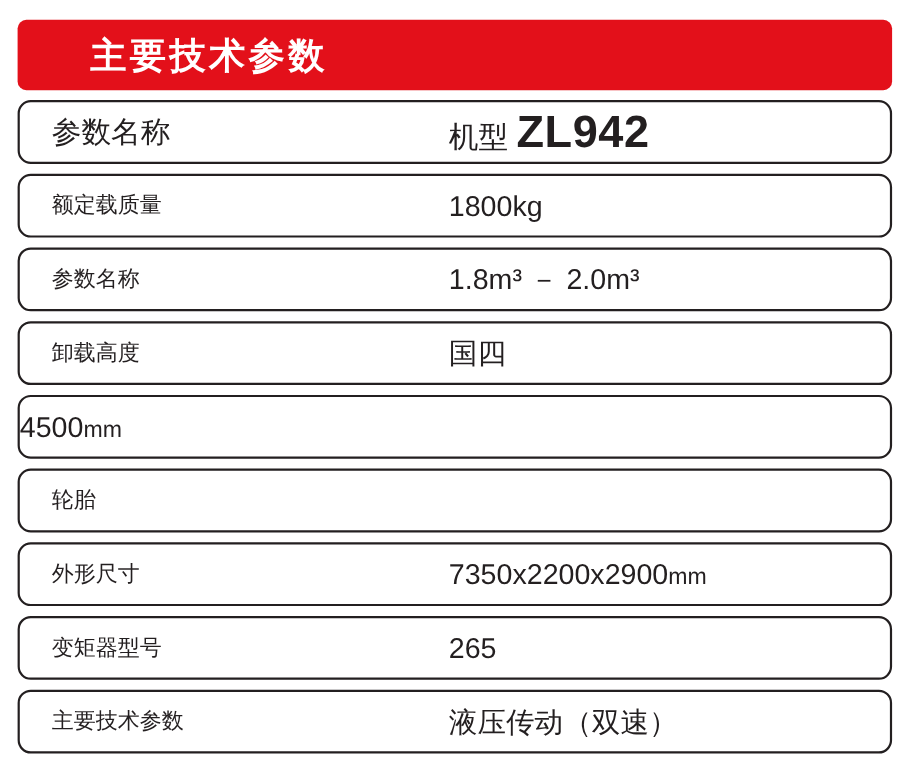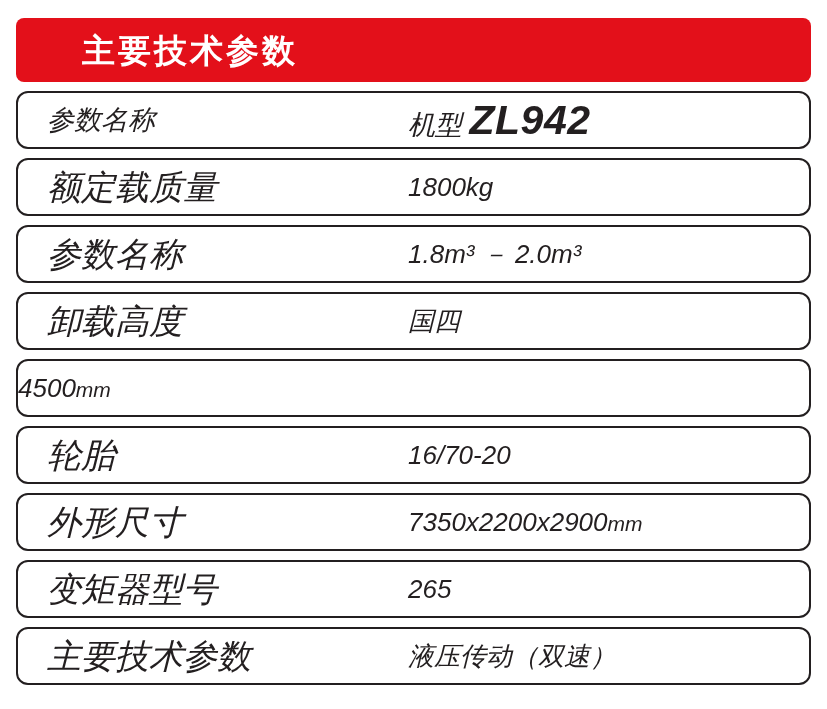--- a/index.html
+++ b/index.html
@@ -31,40 +31,39 @@
   }
   .title-bar .title-text {
     color: #ffffff;
     font-size: 33px;
     font-weight: bold;
     letter-spacing: 3px;
     line-height: 1;
   }
   .rows {
     margin-top: 9px;
-    font-style: italic;
   }
   .spec-row {
     height: 58px;
     border: 2px solid #231f20;
     border-radius: 12px;
     box-sizing: border-box;
     display: flex;
     align-items: center;
     margin-bottom: 9px;
     background: #ffffff;
   }
   .spec-row:last-child {
     margin-bottom: 0;
   }
   .cell-name {
     width: 390px;
     padding-left: 29px;
     box-sizing: border-box;
-    font-size: 34px;
+    font-size: 20px;
     color: #231f20;
     line-height: 1;
     white-space: nowrap;
   }
   .cell-value {
     flex: 1;
     font-size: 26px;
     color: #231f20;
     line-height: 1;
     white-space: nowrap;
@@ -114,21 +113,20 @@
       <div class="cell-name">卸载高度</div>
       <div class="cell-value">国四</div>
     </div>
 
     <div class="spec-row">
       <div class="cell-value"><span>4500</span><span class="unit-small">mm</span></div>
     </div>
 
     <div class="spec-row">
       <div class="cell-name">轮胎</div>
-      <div class="cell-value">16/70-20</div>
     </div>
 
     <div class="spec-row">
       <div class="cell-name">外形尺寸</div>
       <div class="cell-value"><span>7350x2200x2900</span><span class="unit-small">mm</span></div>
     </div>
 
     <div class="spec-row">
       <div class="cell-name">变矩器型号</div>
       <div class="cell-value">265</div>

